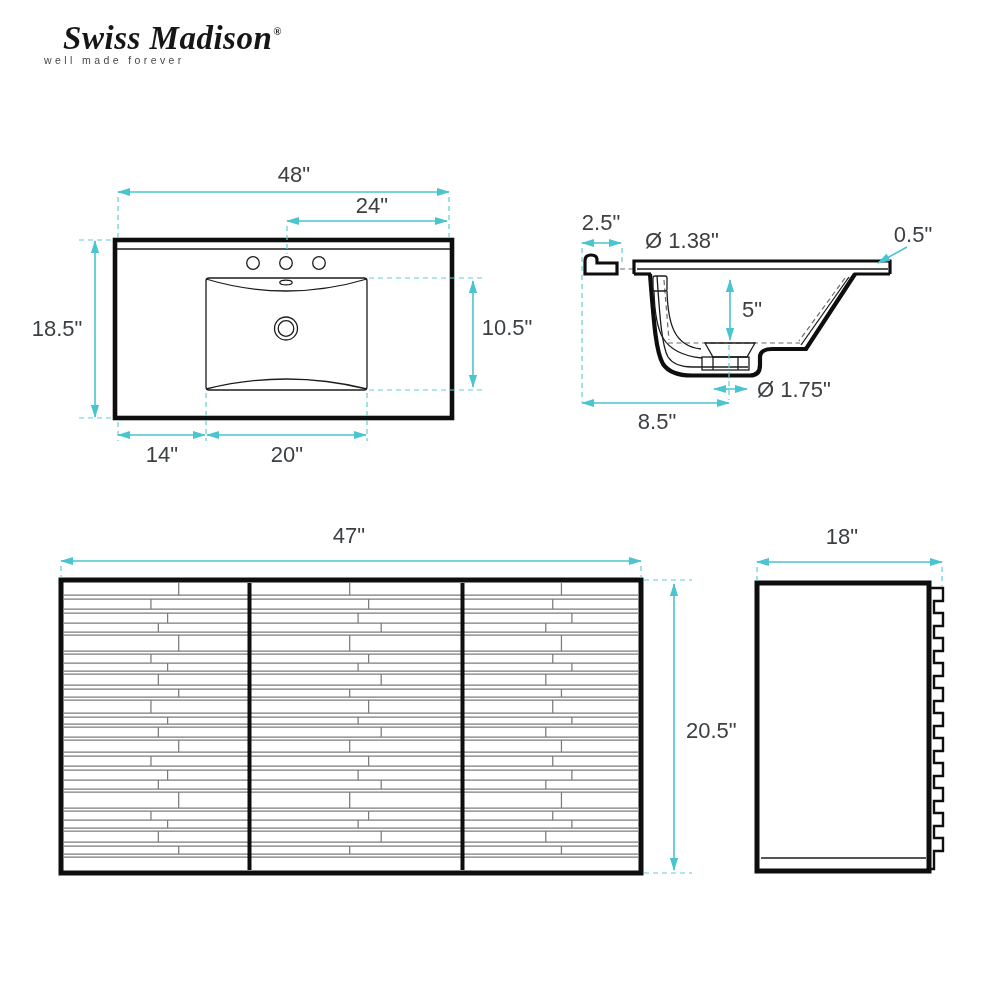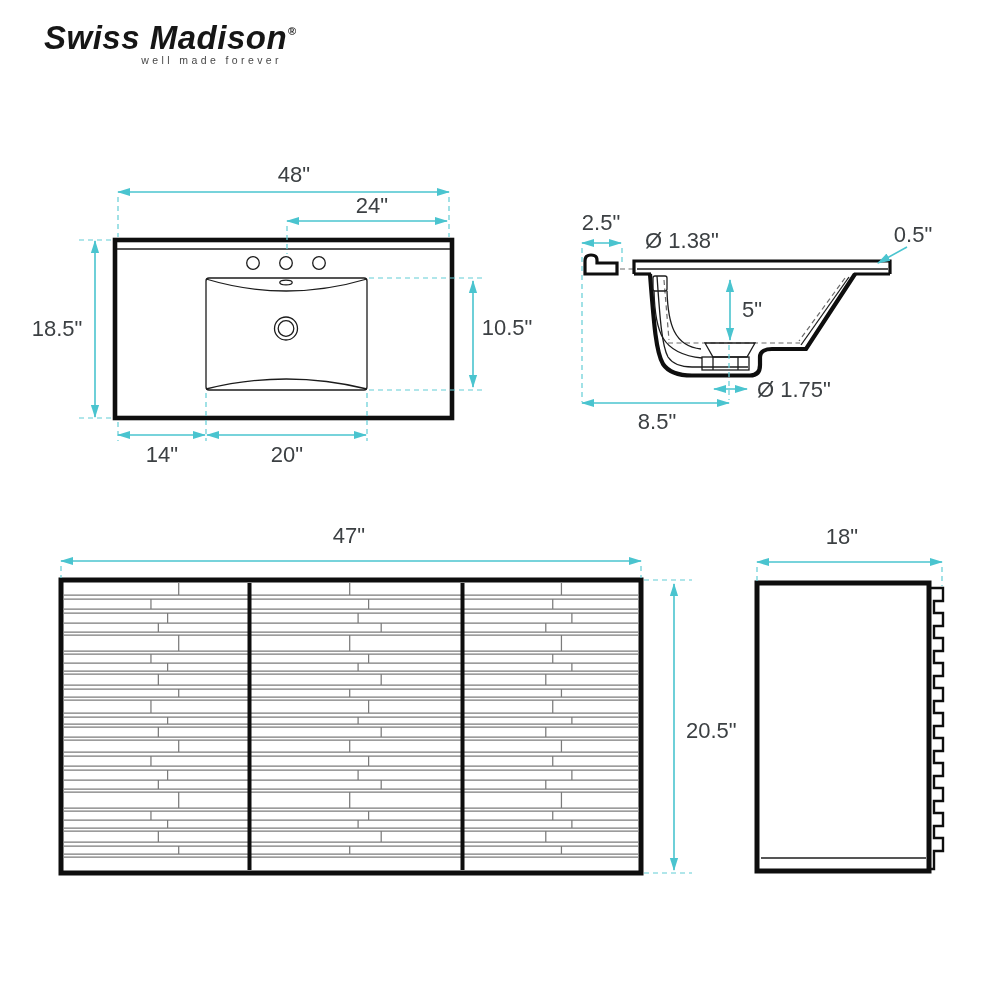--- a/index.html
+++ b/index.html
@@ -1,22 +1,22 @@
 <!DOCTYPE html>
 <html><head>
 <meta charset="utf-8">
 <style>
   html,body{margin:0;padding:0;background:#ffffff;}
   body{width:1000px;height:1000px;position:relative;overflow:hidden;}
   .logo{position:absolute;left:44px;top:20px;width:238px;color:#161616;}
-  .logo-main{font-family:Liberation Sans, sans-serif;font-style:italic;font-weight:700;
-             font-size:33px;letter-spacing:0.5px;white-space:nowrap;line-height:1.1;}
+  .logo-main{font-family:Liberation Serif, serif;font-style:italic;font-weight:700;
+             font-size:33px;letter-spacing:0.5px;white-space:nowrap;line-height:1.1;text-align:right;}
   .logo-main sup{font-size:11px;font-style:normal;vertical-align:14px;margin-left:1px;}
   .logo-tag{font-family:"Liberation Sans",sans-serif;font-size:10.5px;letter-spacing:3.4px;
-            color:#474747;text-align:right;margin-top:-2px;white-space:nowrap;}
+            color:#474747;text-align:left;margin-top:-2px;white-space:nowrap;}
   svg{position:absolute;left:0;top:0;}
   .dtx{font-family:"Liberation Sans",sans-serif;font-size:22px;fill:#3c4043;text-anchor:middle;}
   .start{text-anchor:start;}
   .dim{stroke:#4ac4cf;stroke-width:1.6;fill:none;marker-start:url(#as);marker-end:url(#ae);}
   .leader{stroke:#4ac4cf;stroke-width:1.6;fill:none;marker-end:url(#ae);}
   .dashc{stroke:#63cdd6;stroke-width:1.2;fill:none;stroke-dasharray:5 4;}
   .dashk{stroke:#6b6b6b;stroke-width:1.2;fill:none;stroke-dasharray:5 3.5;}
   .thick{stroke:#0e0e0e;fill:none;}
   .thin{stroke:#1c1c1c;fill:none;stroke-width:1.3;}
   .slat{stroke:#7b7b7b;stroke-width:1.25;}

